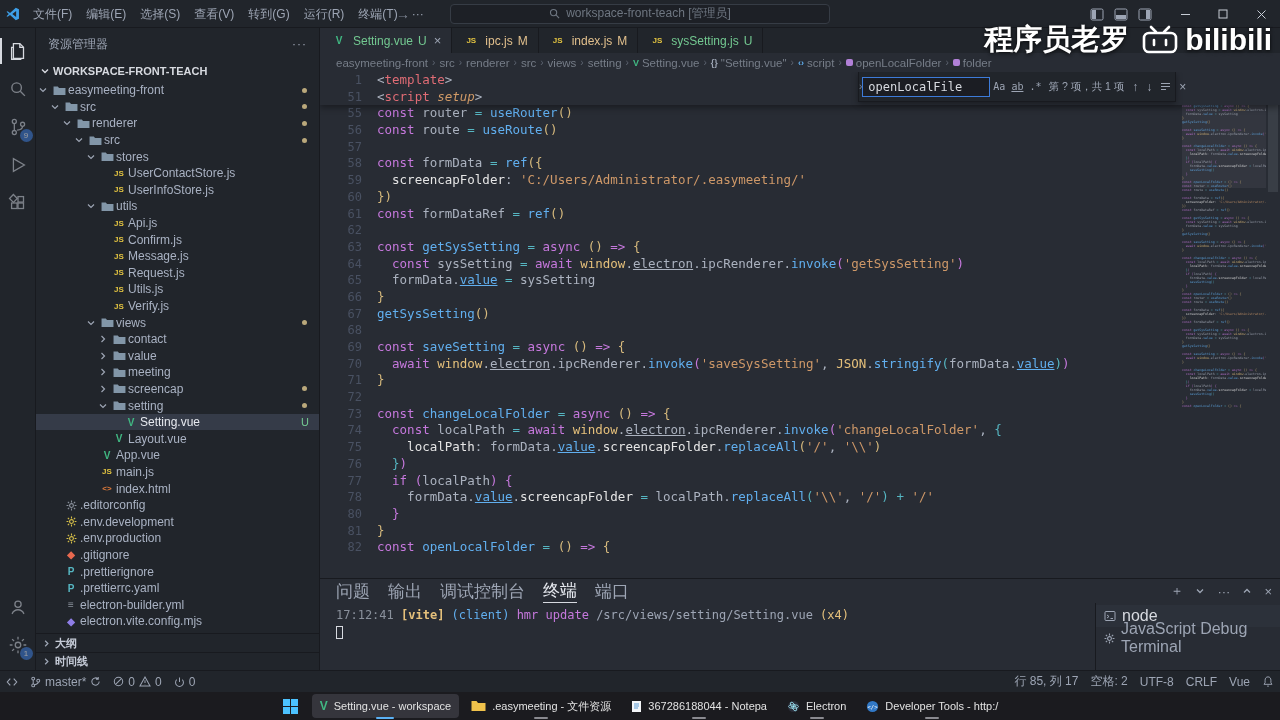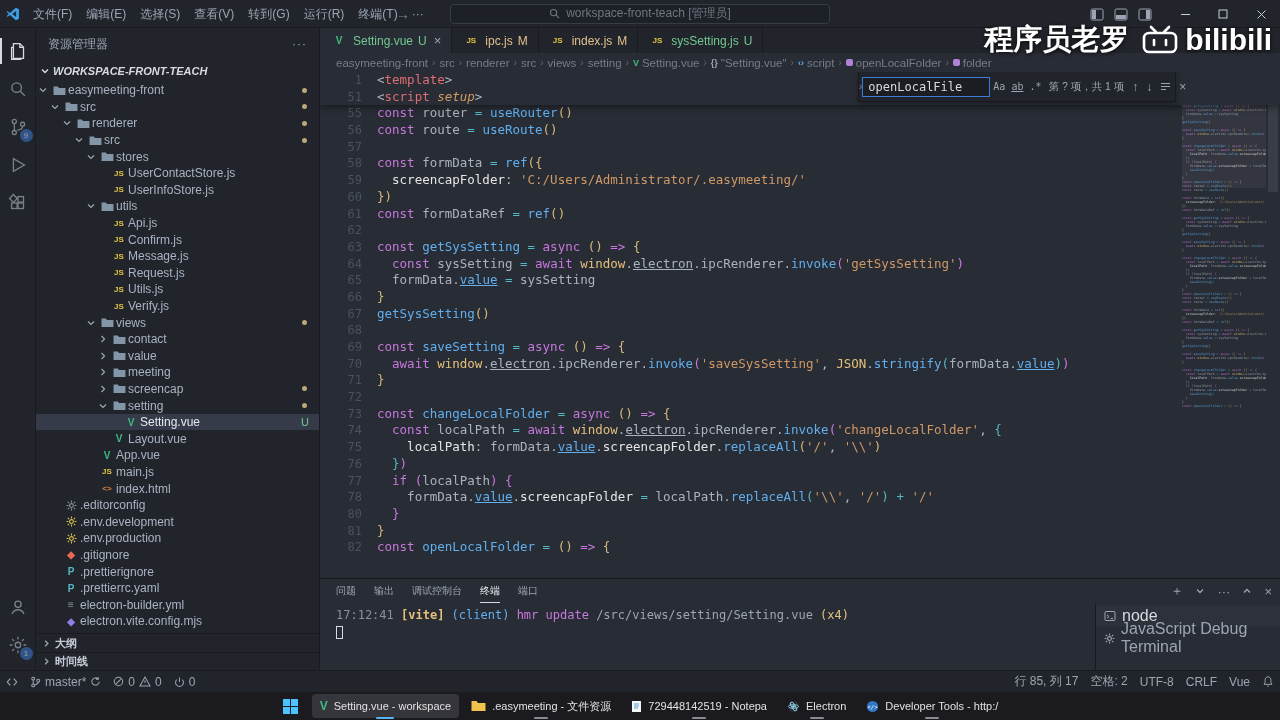--- a/index.html
+++ b/index.html
@@ -32,21 +32,21 @@
   .ab-item.active::before { content:""; position:absolute; left:0; top:6px; bottom:6px; width:2px; background:#d7dae0; }
   .ab-badge { position:absolute; right:3px; bottom:4px; min-width:13px; height:13px; border-radius:7px;
     background:#3d7bd9; color:#fff; font-size:8px; display:flex; align-items:center; justify-content:center; padding:0 2px; }
   .ab-bottom { margin-top:auto; margin-bottom:6px; display:flex; flex-direction:column; align-items:center; }
 
   
   .sidebar { width:284px; background:#21252b; border-right:1px solid #181a1f; display:flex; flex-direction:column; min-height:0; }
   .sb-header { height:32px; flex:0 0 32px; display:flex; align-items:center; padding:0 12px; color:#9da5b4; font-size:12px; }
   .sb-header .dots { margin-left:auto; letter-spacing:1px; color:#9da5b4; }
   .section-row { height:22px; flex:0 0 22px; display:flex; align-items:center; gap:3px; padding:0 4px;
-    color:#d7dae0; font-size:11px; font-weight:bold;font-style:italic; }
+    color:#d7dae0; font-size:11px; font-weight:bold; }
   .tree { flex:1 1 auto; overflow:hidden; }
   .trow { height:16.6px; display:flex; align-items:center; font-size:12px; color:#a9b2c3; cursor:default; position:relative; }
   .trow.sel { background:#353b48; color:#e6e9ef; }
   .twisty { width:14px; flex:0 0 14px; display:flex; justify-content:center; }
   .ficon { width:18px; flex:0 0 18px; display:flex; justify-content:center; align-items:center; }
   .flabel { white-space:nowrap; overflow:hidden; text-overflow:ellipsis; }
   .gi { font-weight:bold; font-size:8px; letter-spacing:0; }
   .gi.big { font-size:10px; }
   .tbadge { margin-left:auto; margin-right:10px; font-size:11px; color:#73c991; }
   .tdot { margin-left:auto; margin-right:12px; width:5px; height:5px; border-radius:50%; background:#d5c08a; opacity:.85; }
@@ -95,21 +95,21 @@
   .find-grip { width:10px; height:100%; display:flex; align-items:center; justify-content:center; color:#7f8694; font-size:10px; }
   .find-input { width:128px; height:20px; background:#1b1d23; border:1px solid #3d7bd9; color:#d7dae0;
     font-size:12px; padding:0 5px; outline:none; font-family:"DejaVu Sans Mono",monospace; }
   .find-tog { color:#9da5b4; font-size:10px; padding:0 3px; font-family:"DejaVu Sans Mono",monospace; }
   .find-count { color:#9da5b4; font-size:10.5px; margin:0 4px; white-space:nowrap; }
   .find-btn { color:#9da5b4; font-size:12px; padding:0 4px; display:flex; align-items:center; }
 
   
   .panel { flex:0 0 92px; border-top:1px solid #181a1f; background:#282c34; display:flex; flex-direction:column; }
   .panel-header { height:24px; flex:0 0 24px; display:flex; align-items:center; padding:0 8px 0 16px; }
-  .ptab { font-size:10px; color:#9da5b4; margin-right:18px; height:100%; display:flex; align-items:center; }
+  .ptab { font-size:17px; color:#9da5b4; margin-right:18px; height:100%; display:flex; align-items:center; }
   .ptab.active { color:#e6e9ef; border-bottom:1px solid #d7dae0; }
   .panel-actions { margin-left:auto; display:flex; gap:12px; align-items:center; color:#9da5b4; font-size:13px; }
   .panel-body { flex:1 1 auto; display:flex; min-height:0; }
   .term { flex:1 1 auto; padding:4px 0 0 16px; font-family:"DejaVu Sans Mono",monospace; font-size:12px; line-height:17px; }
   .tk.tt{color:#8a919c} .tk.tv{color:#e5c07b;font-weight:bold} .tk.tc{color:#61afef}
   .tk.th{color:#c678dd} .tk.tp{color:#9da5b4} .tk.tn{color:#e5c07b}
   .cursor { display:inline-block; width:7px; height:13px; border:1px solid #d7dae0; vertical-align:middle; }
   .term-list { flex:0 0 185px; border-left:1px solid #181a1f; padding-top:2px; font-size:16px; color:#9da5b4; }
   .term-row { height:22px; display:flex; align-items:center; gap:6px; padding:0 8px; }
   .term-row.sel { background:#2c313a; color:#d7dae0; }
@@ -1009,21 +1009,21 @@
           <span>.easymeeting - 文件资源</span>
           <span class="runline"></span>
         </div>
         <div class="tk-item">
           <span>
             <svg width="11" height="13" viewBox="0 0 11 13">
               <rect x="1" y="1" width="9" height="11" fill="#f4f6f8"></rect>
               <path d="M3 4h5M3 6h5M3 8h4" stroke="#5a9bd4"></path>
             </svg>
           </span>
-          <span>729448142519 - Notepa</span>
+          <span>367286188044 - Notepa</span>
           <span class="runline"></span>
         </div>
         <div class="tk-item">
           <span>
             <svg width="13" height="13" viewBox="0 0 14 14">
               <circle cx="7" cy="7" r="6" fill="#2b2e3a"></circle>
               <circle cx="7" cy="7" r="1.3" fill="#9feaf9"></circle>
               <ellipse cx="7" cy="7" rx="5.4" ry="2" fill="none" stroke="#9feaf9" stroke-width=".8"></ellipse>
               <ellipse cx="7" cy="7" rx="5.4" ry="2" fill="none" stroke="#9feaf9" stroke-width=".8" transform="rotate(60 7 7)"></ellipse>
             </svg>

